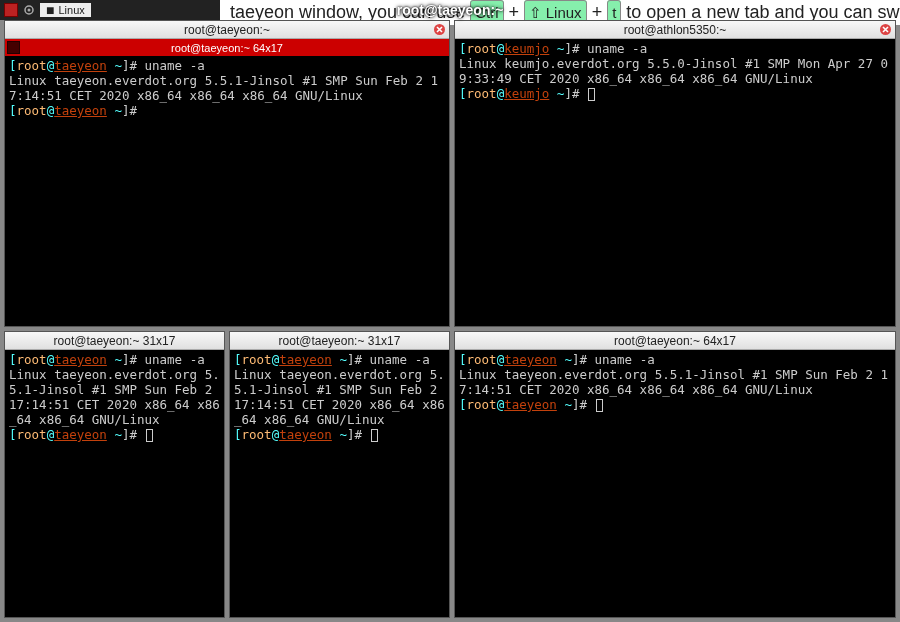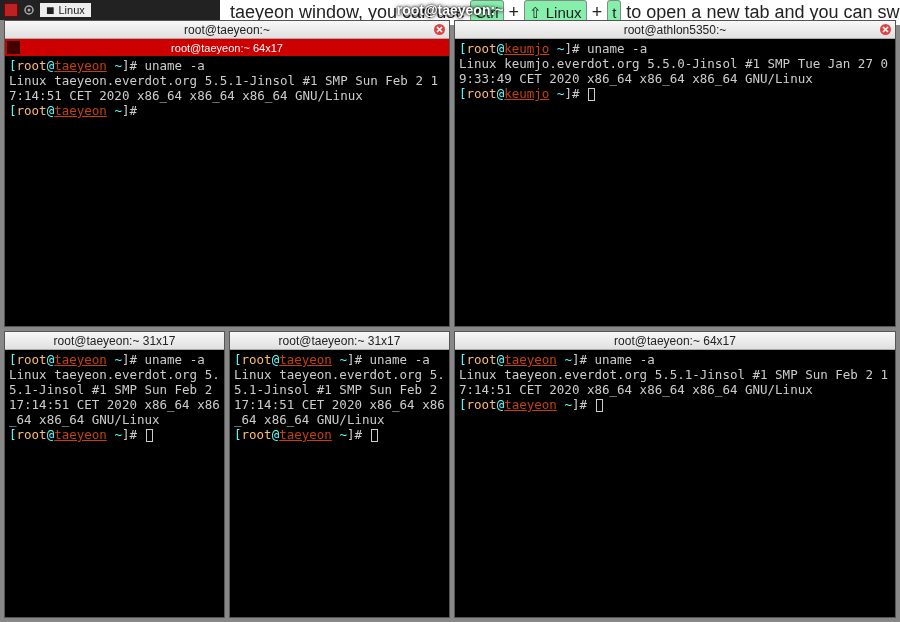--- a/index.html
+++ b/index.html
@@ -217,21 +217,21 @@
       <div class="titlebar">
         <span class="title-text">root@athlon5350:~</span>
         <span class="close-btn">
           <svg width="13" height="13" viewBox="0 0 13 13">
               <circle cx="6.5" cy="6.5" r="5.5"></circle>
               <path d="M4 4 L9 9 M9 4 L4 9"></path>
             </svg>
         </span>
       </div>
       <div class="term-body"><span class="c">[</span><span class="r">root</span><span class="c">@</span><span class="g">keumjo</span><span class="c"> ~</span><span class="w">]# </span><span class="w">uname -a</span>
-<span class="w">Linux keumjo.everdot.org 5.5.0-Jinsol #1 SMP Tue Jan 27 09:33:49 CET 2020 x86_64 x86_64 x86_64 GNU/Linux</span>
+<span class="w">Linux keumjo.everdot.org 5.5.0-Jinsol #1 SMP Mon Apr 27 09:33:49 CET 2020 x86_64 x86_64 x86_64 GNU/Linux</span>
 <span class="c">[</span><span class="r">root</span><span class="c">@</span><span class="g">keumjo</span><span class="c"> ~</span><span class="w">]# </span><span class="cursor"></span></div>
     </div>
 
     <div class="term-window">
       <div class="titlebar">
         <span class="title-text">root@taeyeon:~ 31x17</span>
       </div>
       <div class="term-body"><span class="c">[</span><span class="r">root</span><span class="c">@</span><span class="g">taeyeon</span><span class="c"> ~</span><span class="w">]# </span><span class="w">uname -a</span>
 <span class="w">Linux taeyeon.everdot.org 5.5.1-Jinsol #1 SMP Sun Feb 2 17:14:51 CET 2020 x86_64 x86_64 x86_64 GNU/Linux</span>
 <span class="c">[</span><span class="r">root</span><span class="c">@</span><span class="g">taeyeon</span><span class="c"> ~</span><span class="w">]# </span><span class="cursor"></span></div>

